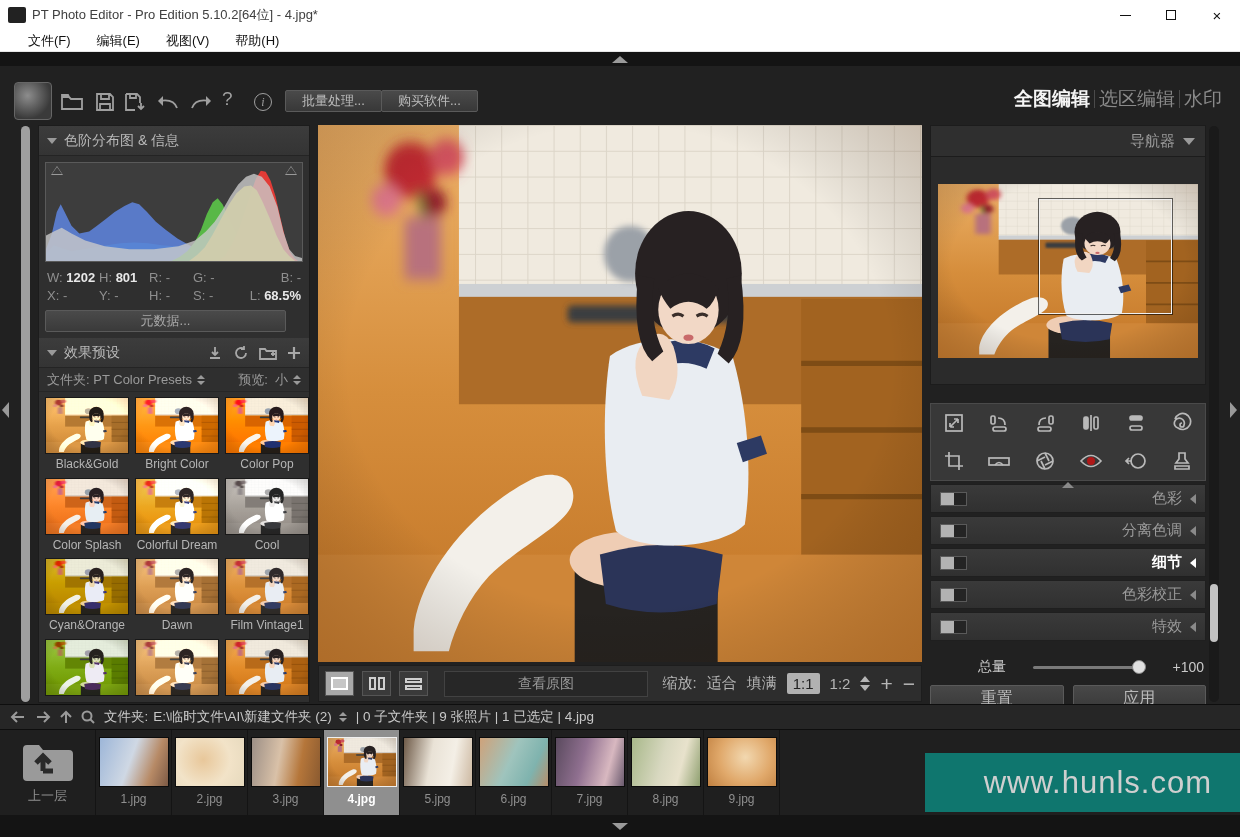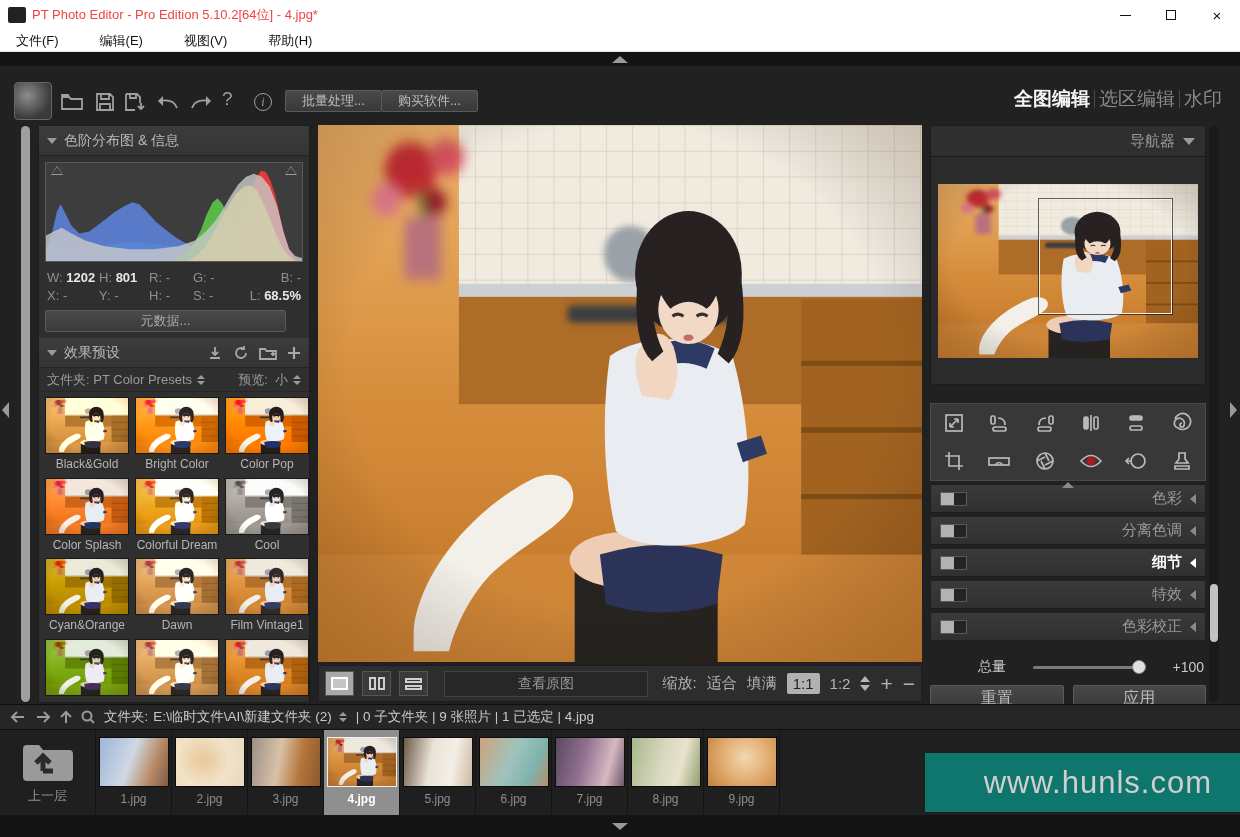--- a/index.html
+++ b/index.html
@@ -3,27 +3,27 @@
 <meta charset="utf-8">
 <style>
   * { margin:0; padding:0; box-sizing:border-box; }
   html,body { background:#000; }
   body { font-family:"Liberation Sans", sans-serif; }
   #app { position:relative; width:1240px; height:837px; background:#212121; overflow:hidden; }
 
   
   .titlebar { position:absolute; left:0; top:0; width:1240px; height:30px; background:#ffffff; display:flex; align-items:center; }
   .app-icon { width:18px; height:16px; margin:0 6px 0 8px; background:#222; border-radius:2px; overflow:hidden; }
-  .title { font-size:13px; color:#ef4444; }
+  .title { font-size:13px; color:#404040; }
   .wbtns { position:absolute; right:0; top:0; height:30px; display:flex; }
   .wbtn { width:46px; height:30px; display:flex; align-items:center; justify-content:center; color:#111; font-size:14px; }
   .min-glyph { width:11px; height:1px; background:#111; }
   .max-glyph { width:10px; height:10px; border:1px solid #111; }
   .close-glyph { font-size:15px; line-height:1; }
-  .menubar { position:absolute; left:0; top:30px; width:1240px; height:22px; background:#ffffff; display:flex; align-items:center; gap:41px; padding-left:16px; border-bottom:1px solid #e6e6e6; }
+  .menubar { position:absolute; left:0; top:30px; width:1240px; height:22px; background:#ffffff; display:flex; align-items:center; gap:26px; padding-left:28px; border-bottom:1px solid #e6e6e6; }
   .menubar span { font-size:13px; color:#111; cursor:default; }
 
   .hstrip { position:absolute; left:0; width:1240px; background:#141414; display:flex; align-items:center; justify-content:center; }
   .strip-top { top:52px; height:14px; }
   .strip-bottom { top:815px; height:22px; }
 
   
   .tri-up { width:0; height:0; border-left:8px solid transparent; border-right:8px solid transparent; border-bottom:7px solid #9a9a9a; }
   .tri-down { width:0; height:0; border-left:8px solid transparent; border-right:8px solid transparent; border-top:7px solid #9a9a9a; }
   .tri-left { width:0; height:0; border-top:8px solid transparent; border-bottom:8px solid transparent; border-right:7px solid #9a9a9a; }
@@ -595,28 +595,28 @@
       <div class="switch">
           <div class="knob"></div>
         </div>
       <span class="seclabel">细节</span>
       <div class="tri-left"></div>
     </div>
     <div class="secrow">
       <div class="switch">
           <div class="knob"></div>
         </div>
-      <span class="seclabel">特效</span>
+      <span class="seclabel">色彩校正</span>
       <div class="tri-left"></div>
     </div>
     <div class="secrow">
       <div class="switch">
           <div class="knob"></div>
         </div>
-      <span class="seclabel">色彩校正</span>
+      <span class="seclabel">特效</span>
       <div class="tri-left"></div>
     </div>
 
     <div class="amount-row">
       <span>总量</span>
       <div class="slider">
         <div class="track"></div>
         <div class="thumb" style="left:88%"></div>
       </div>
       <span>+100</span>

